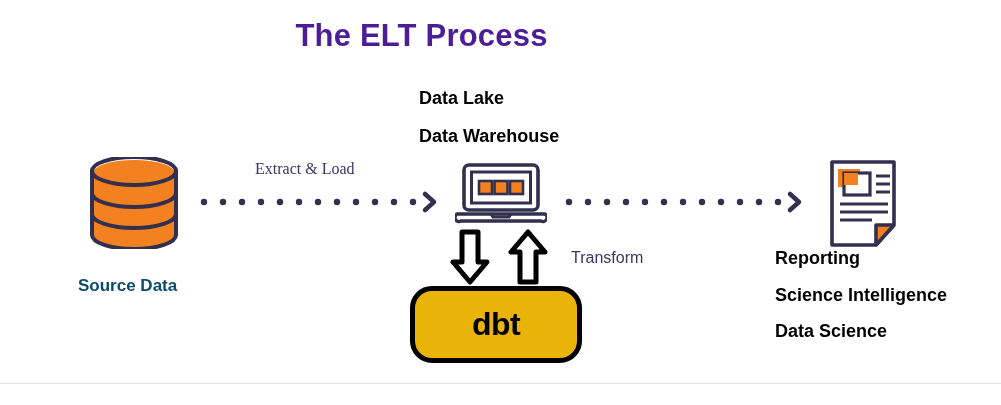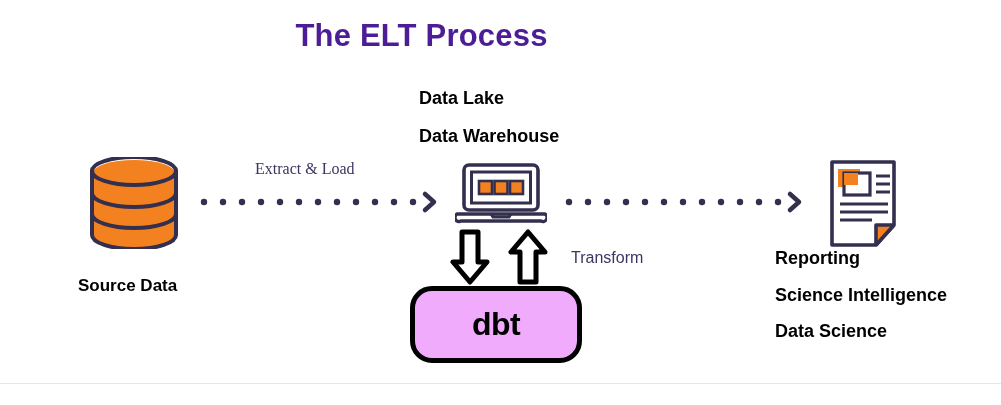--- a/index.html
+++ b/index.html
@@ -30,21 +30,21 @@
     text-align: center;
     font-size: 31px;
     font-weight: bold;
     color: #4c1d95;
     letter-spacing: 0.2px;
   }
 
   
   .lbl-navy-bold {
     position: absolute;
-    color: #000000;
+    color: #0c4a6e;
     font-weight: bold;
     font-size: 17px;
     white-space: nowrap;
   }
   .lbl-navy {
     position: absolute;
     color: #3b3660;
     font-weight: normal;
     font-size: 16px;
     white-space: nowrap;
@@ -74,21 +74,21 @@
   #label-transform      { left: 571px; top: 249px; }
 
   #dbt-box {
     position: absolute;
     left: 410px;
     top: 286px;
     width: 172px;
     height: 77px;
     border: 5px solid #000000;
     border-radius: 22px;
-    background: #f0abfc;
+    background: #eab308;
     box-sizing: border-box;
     display: flex;
     align-items: center;
     justify-content: center;
   }
   #dbt-label {
     font-size: 32px;
     font-weight: bold;
     color: #000000;
     letter-spacing: -0.5px;

